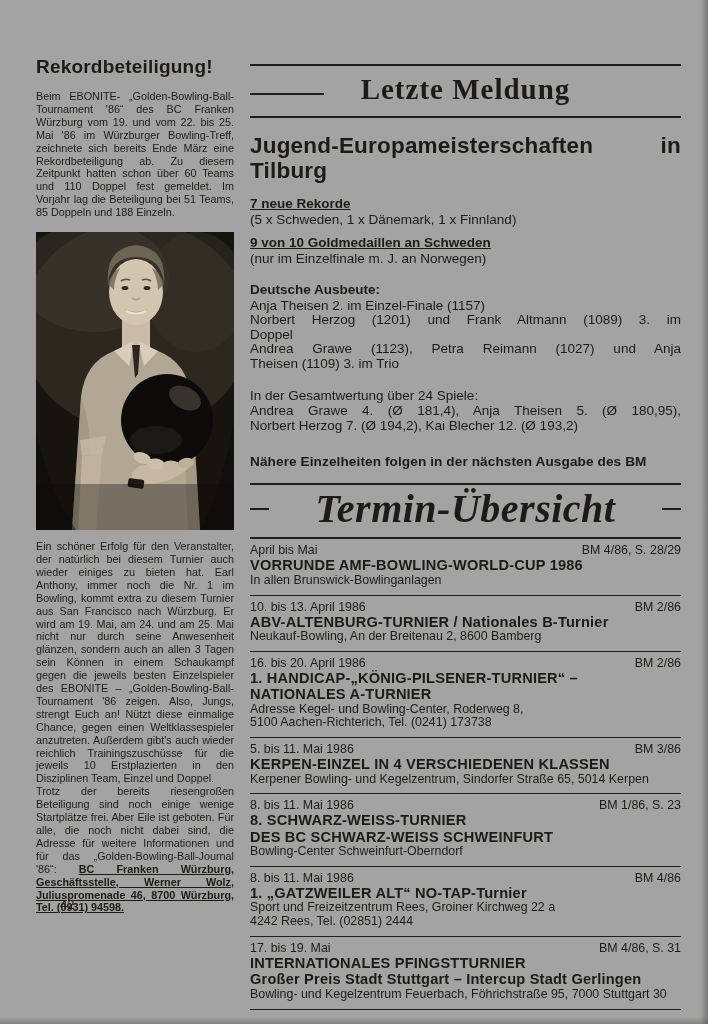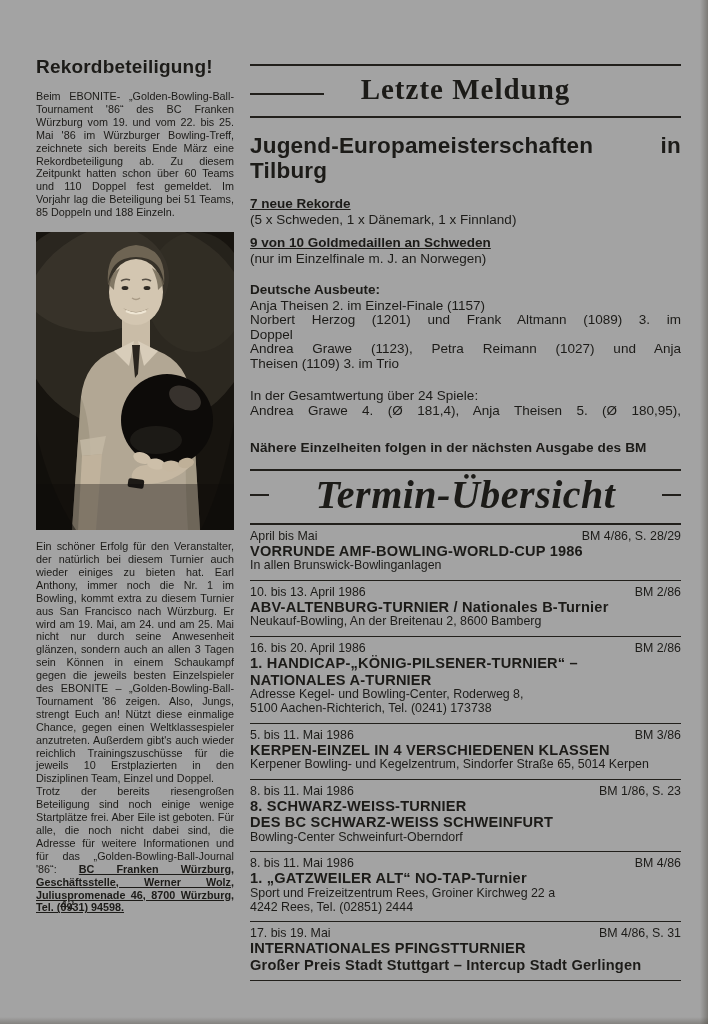--- a/index.html
+++ b/index.html
@@ -153,20 +153,21 @@
 
   <div class="line">Theisen (1109) 3. im Trio</div>
 </div>
     </div>
 
     <div class="lm-block">
       <span class="label" style="font-weight:normal">In der Gesamtwertung über 24 Spiele:</span>
       <div>
   <div class="line stretch">Andrea Grawe 4. (Ø 181,4), Anja Theisen 5. (Ø 180,95),</div>
 
+  <div class="line">Norbert Herzog 7. (Ø 194,2), Kai Blecher 12. (Ø 193,2)</div>
 </div>
     </div>
 
     <div class="lm-footer">Nähere Einzelheiten folgen in der nächsten Ausgabe des BM</div>
 
     <div class="t-title">
       <span class="t-dash"></span>
       <span class="txt">Termin-Übersicht</span>
       <span class="t-dash"></span>
     </div>
@@ -238,20 +239,21 @@
     <div class="entry-venue">4242 Rees, Tel. (02851) 2444</div>
   </div>
 
   <div class="entry">
     <div class="entry-head">
       <span>17. bis 19. Mai</span>
       <span>BM 4/86, S. 31</span>
     </div>
     <div class="entry-title">INTERNATIONALES PFINGSTTURNIER</div>
     <div class="entry-title">Großer Preis Stadt Stuttgart – Intercup Stadt Gerlingen</div>
+    <div class="entry-venue">Bowling- und Kegelzentrum Feuerbach, Föhrichstraße 95, 7000 Stuttgart 30</div>
 
   </div>
 </div>
   </div>
 
   <div class="edge-right"></div>
   <div class="edge-bottom"></div>
 </div>
 
 </body></html>

